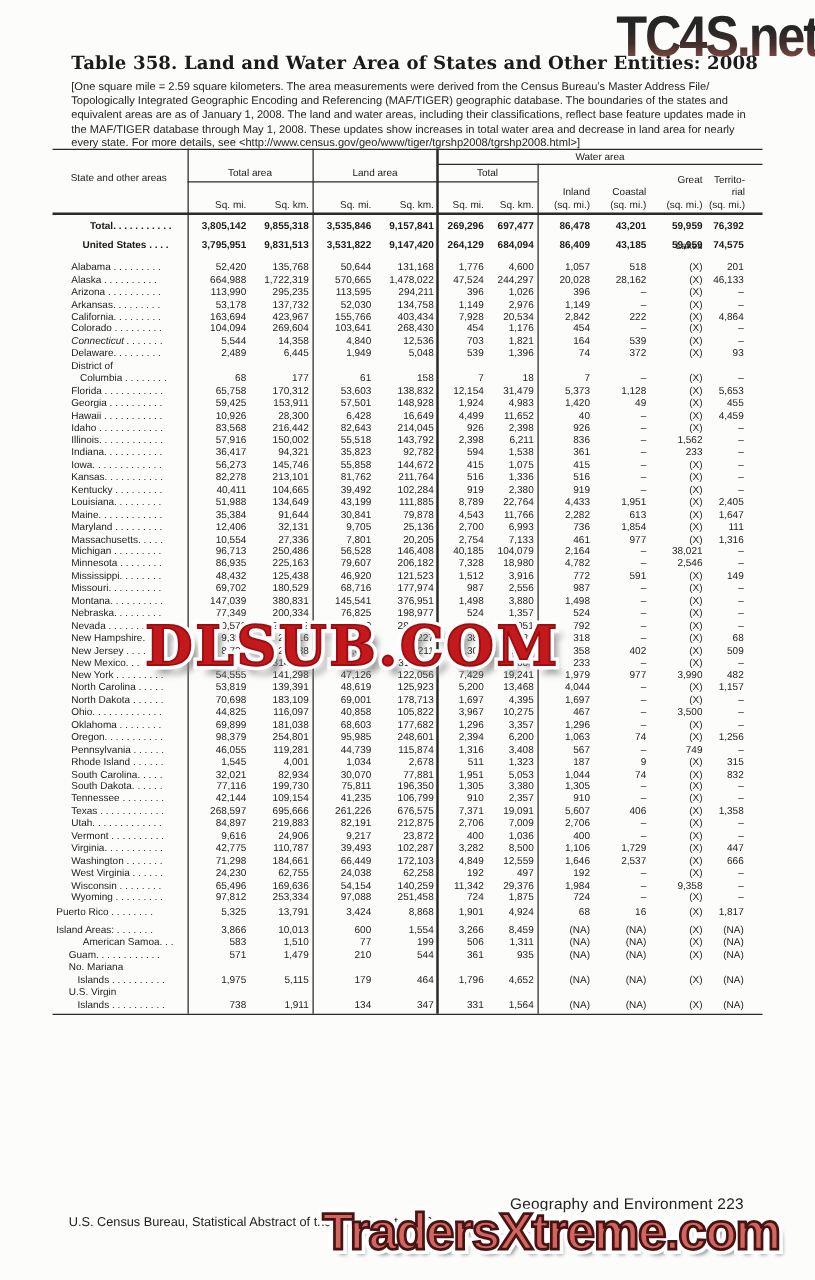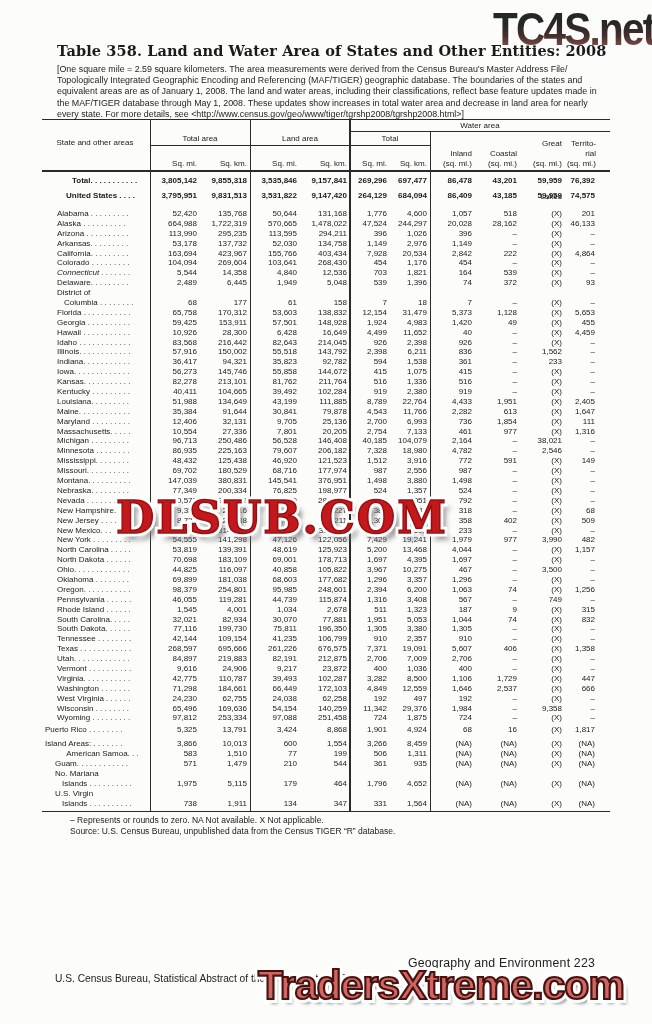--- a/index.html
+++ b/index.html
@@ -874,24 +874,20 @@
           <div class="td c5">331</div>
           <div class="td c6">1,564</div>
           <div class="td c7">(NA)</div>
           <div class="td c8">(NA)</div>
           <div class="td c9">(X)</div>
           <div class="td c10">(NA)</div>
         </div>
       </div>
   </div>
 
-  <div class="footnotes">
-    <div>– Represents or rounds to zero. NA Not available. X Not applicable.</div>
-    <div>Source: U.S. Census Bureau, unpublished data from the Census TIGER “R” database.</div>
-  </div>
 
   <div class="footer-right">Geography and Environment  223</div>
   <div class="footer-left">U.S. Census Bureau, Statistical Abstract of the United States: 2012</div>
 
   <div class="wm-top">TC4S.net</div>
   <div class="wm-mid">
     <span class="wm-under">DLSUB.COM</span>
     <span class="wm-over">DLSUB.COM</span>
   </div>
   <div class="wm-bot">

